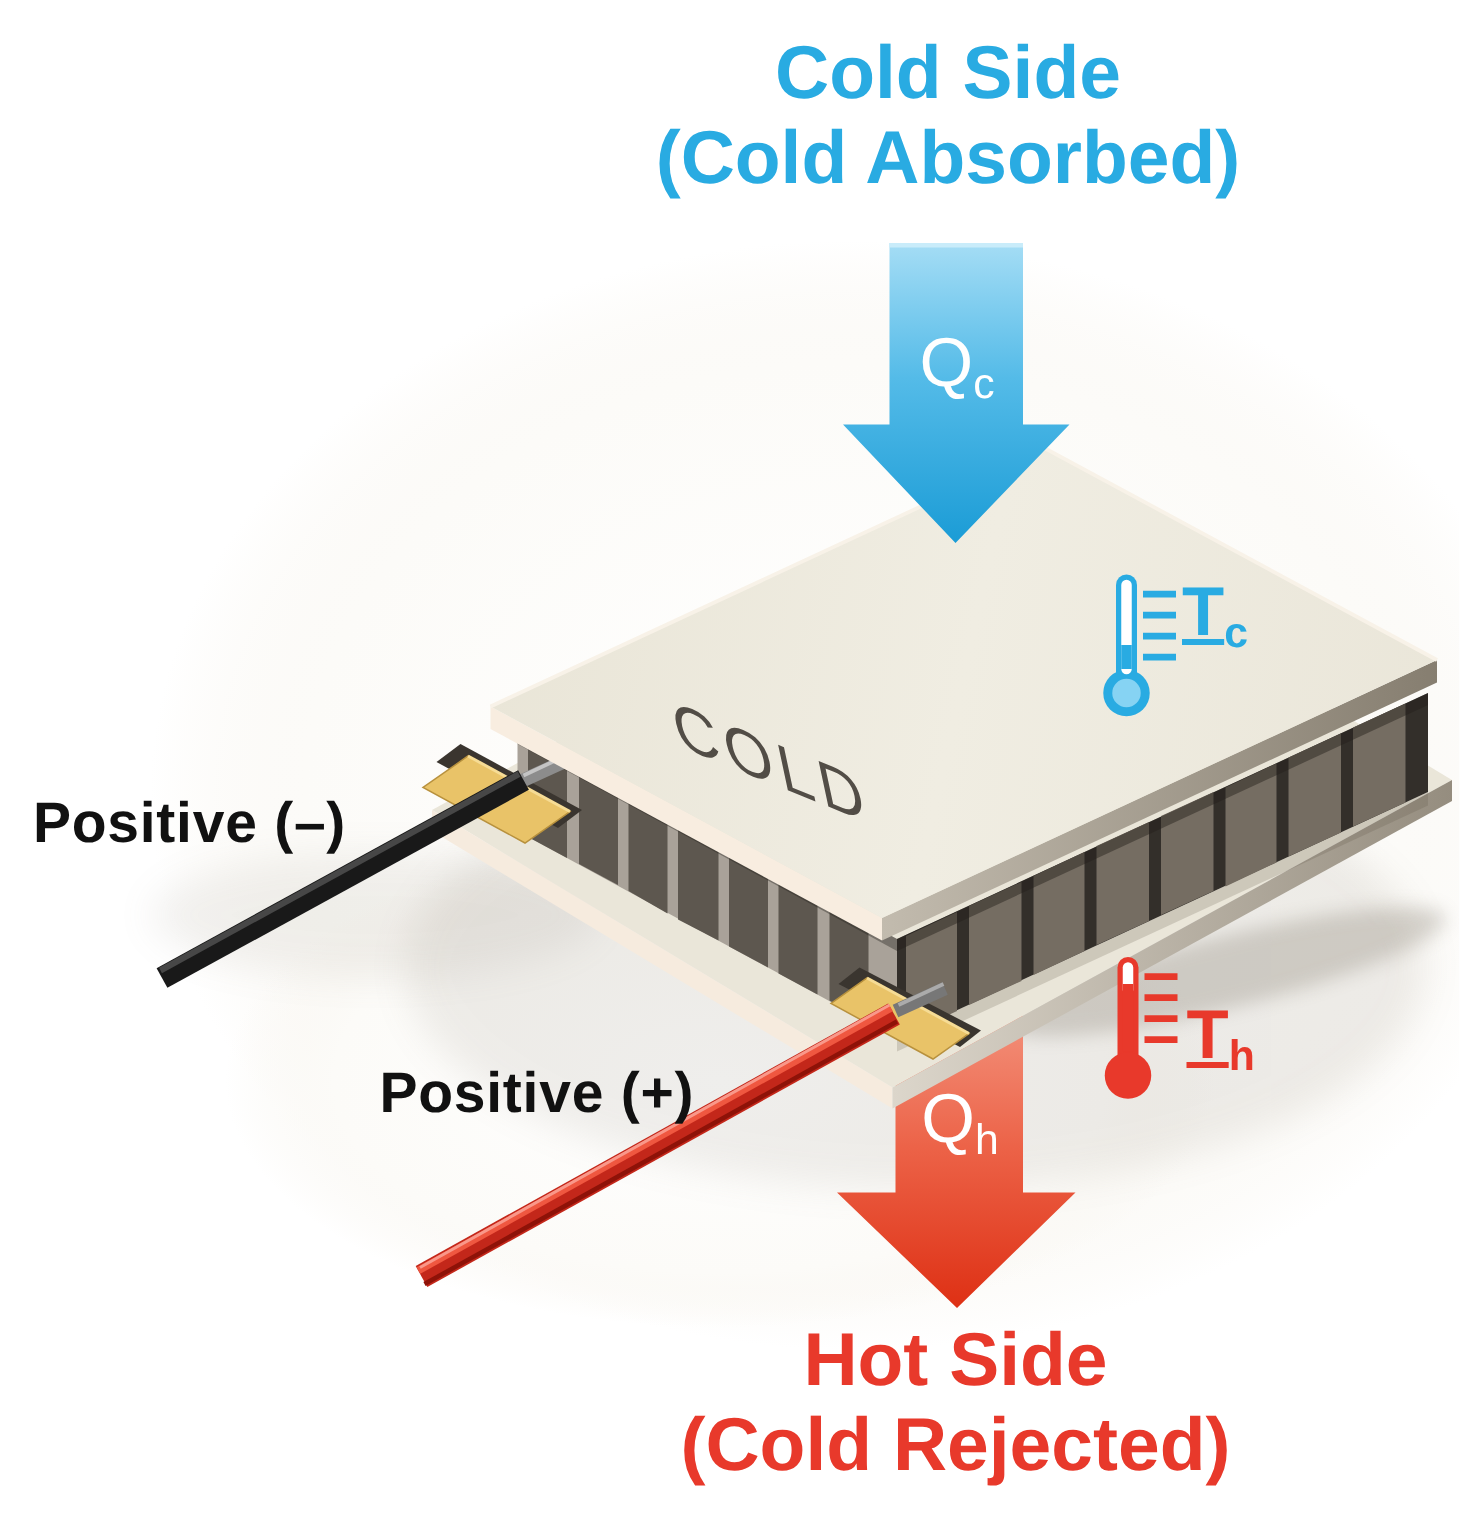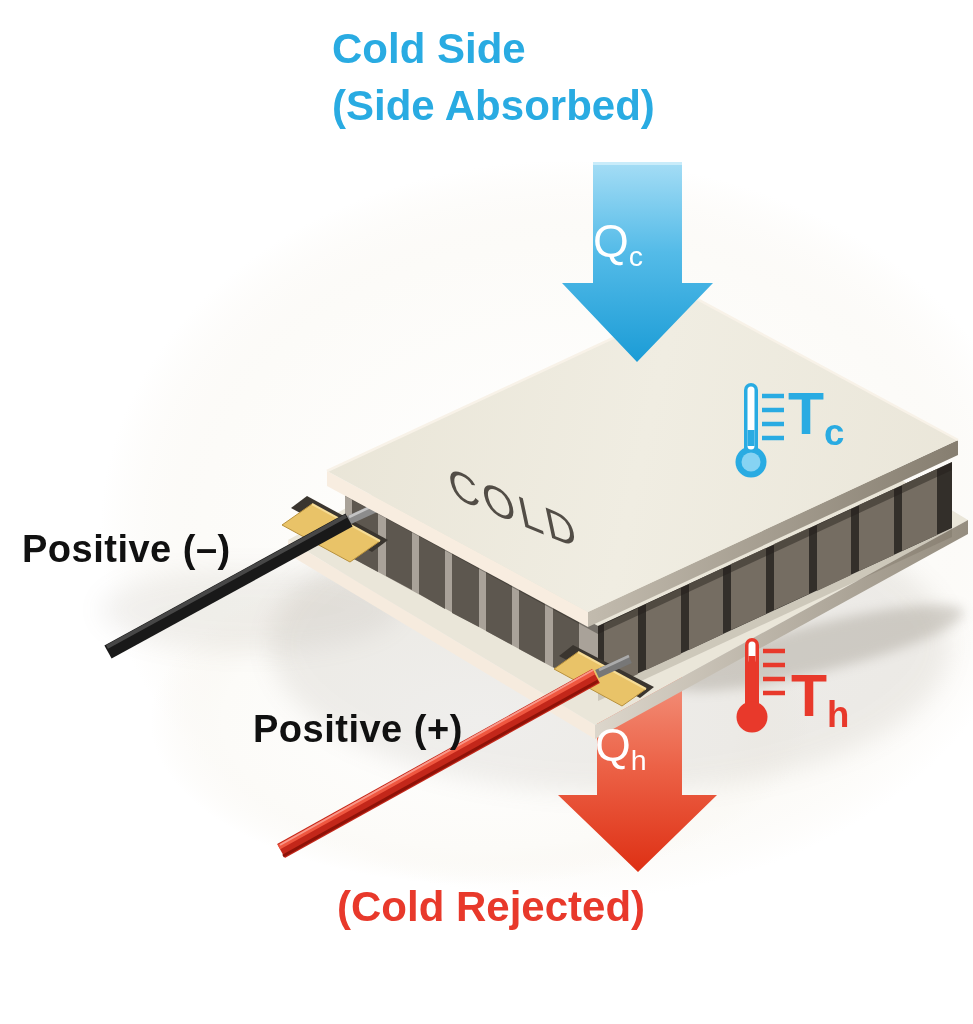--- a/index.html
+++ b/index.html
@@ -3,32 +3,32 @@
 <meta charset="utf-8">
 <style>
   html,body { margin:0; padding:0; background:#ffffff; }
   .canvas {
     position:relative; width:973px; height:1024px; background:#ffffff;
     font-family:"Liberation Sans", sans-serif; overflow:hidden;
   }
   .scene-svg { position:absolute; left:0; top:0; z-index:1; }
   .overlay { position:absolute; z-index:2; }
 
-  .title { font-weight:bold; font-size:42px; line-height:57px; }
+  .title { text-align:center; font-weight:bold; font-size:50px; line-height:57px; }
   .cold-text { color:var(--cold-blue,#29ABE2); }
   .hot-text  { color:var(--hot-red,#E8392B); }
 
   .cold-title { left:332px; top:20px;  width:600px; }
   .hot-title  { left:337px; top:878px; width:600px; }
 
-  .flow-label { color:var(--flow-label-white,#ffffff); font-size:46px; font-weight:400; width:90px; }
+  .flow-label { color:var(--flow-label-white,#ffffff); font-size:46px; font-weight:400; text-align:center; width:90px; }
   .qc-label { left:593px; top:214px; }
   .qh-label { left:595px; top:718px; }
 
-  .temp-label { font-weight:bold; font-size:59px; }
+  .temp-label { font-weight:bold; font-size:46px;text-decoration:underline; }
   .tc-label { left:788px; top:380px; color:var(--cold-blue,#29ABE2); }
   .th-label { left:791px; top:662px; color:var(--hot-red,#E8392B); }
 
   .sub { font-size:0.62em; vertical-align:-0.30em; }
 
   .terminal-label { font-weight:bold; font-size:38px; color:var(--label-black,#111111); letter-spacing:0.5px; }
   .negative-label { left:22px;  top:528px; }
   .positive-label { left:253px; top:708px; }
 
   .cold-face-text {
@@ -186,21 +186,21 @@
       </g>
       <line x1="752" y1="645" x2="752" y2="707" stroke="var(--hot-red,#E8392B)" stroke-width="14" stroke-linecap="round"></line>
       <circle cx="752" cy="717" r="15.5" fill="var(--hot-red,#E8392B)"></circle>
       <line x1="752" y1="645" x2="752" y2="660" stroke="#FFFFFF" stroke-width="7" stroke-linecap="round"></line>
       <line x1="752" y1="656" x2="752" y2="701" stroke="var(--hot-red,#E8392B)" stroke-width="7"></line>
     </g>
   </svg>
 
   <div class="overlay title cold-text cold-title">
     <div>Cold Side</div>
-    <div>(Side Absorbed)</div>
+    <div>(Cold Absorbed)</div>
   </div>
 
   <div class="overlay flow-label qc-label">
     <span>Q</span><span class="sub">c</span>
   </div>
 
   <div class="overlay temp-label tc-label">
     <span>T</span><span class="sub">c</span>
   </div>
 
@@ -210,16 +210,17 @@
 
   <div class="overlay terminal-label negative-label">Positive (–)</div>
 
   <div class="overlay flow-label qh-label">
     <span>Q</span><span class="sub">h</span>
   </div>
 
   <div class="overlay terminal-label positive-label">Positive (+)</div>
 
   <div class="overlay title hot-text hot-title">
+    <div>Hot Side</div>
     <div>(Cold Rejected)</div>
   </div>
 
 </div>
 
 </body></html>

